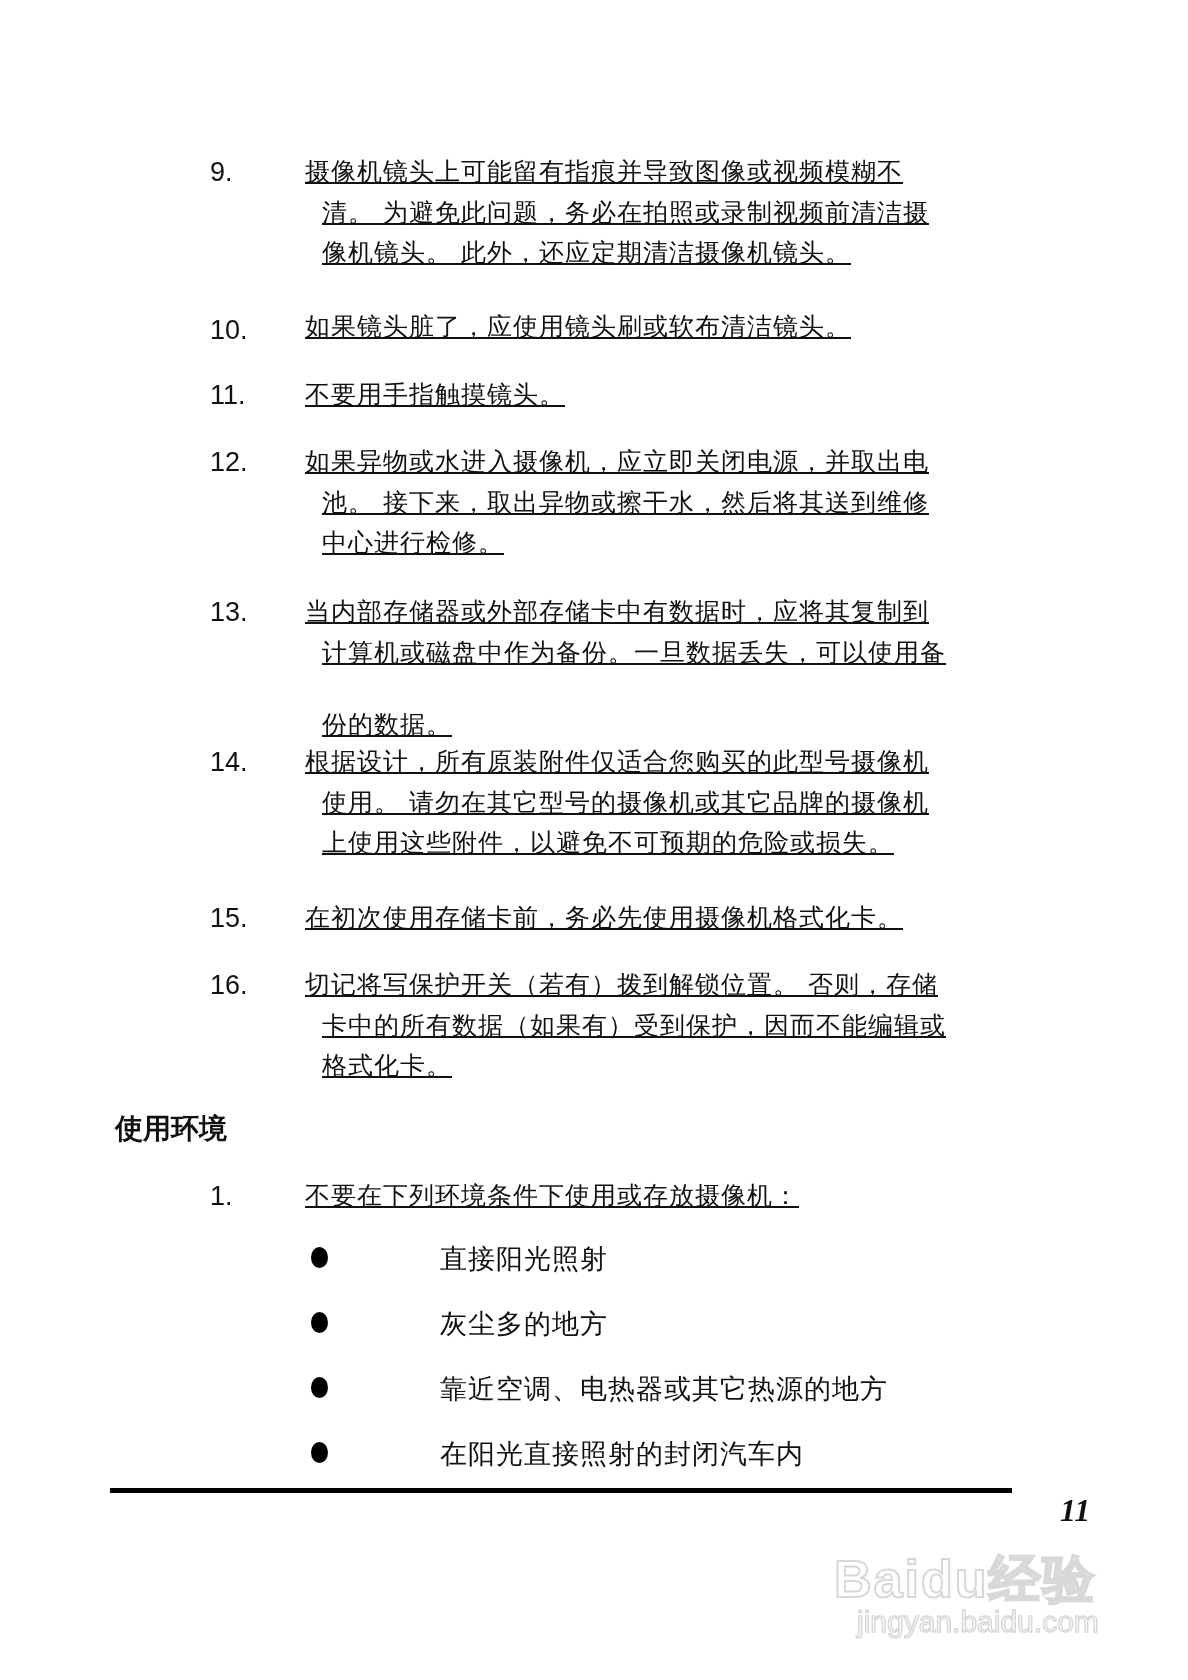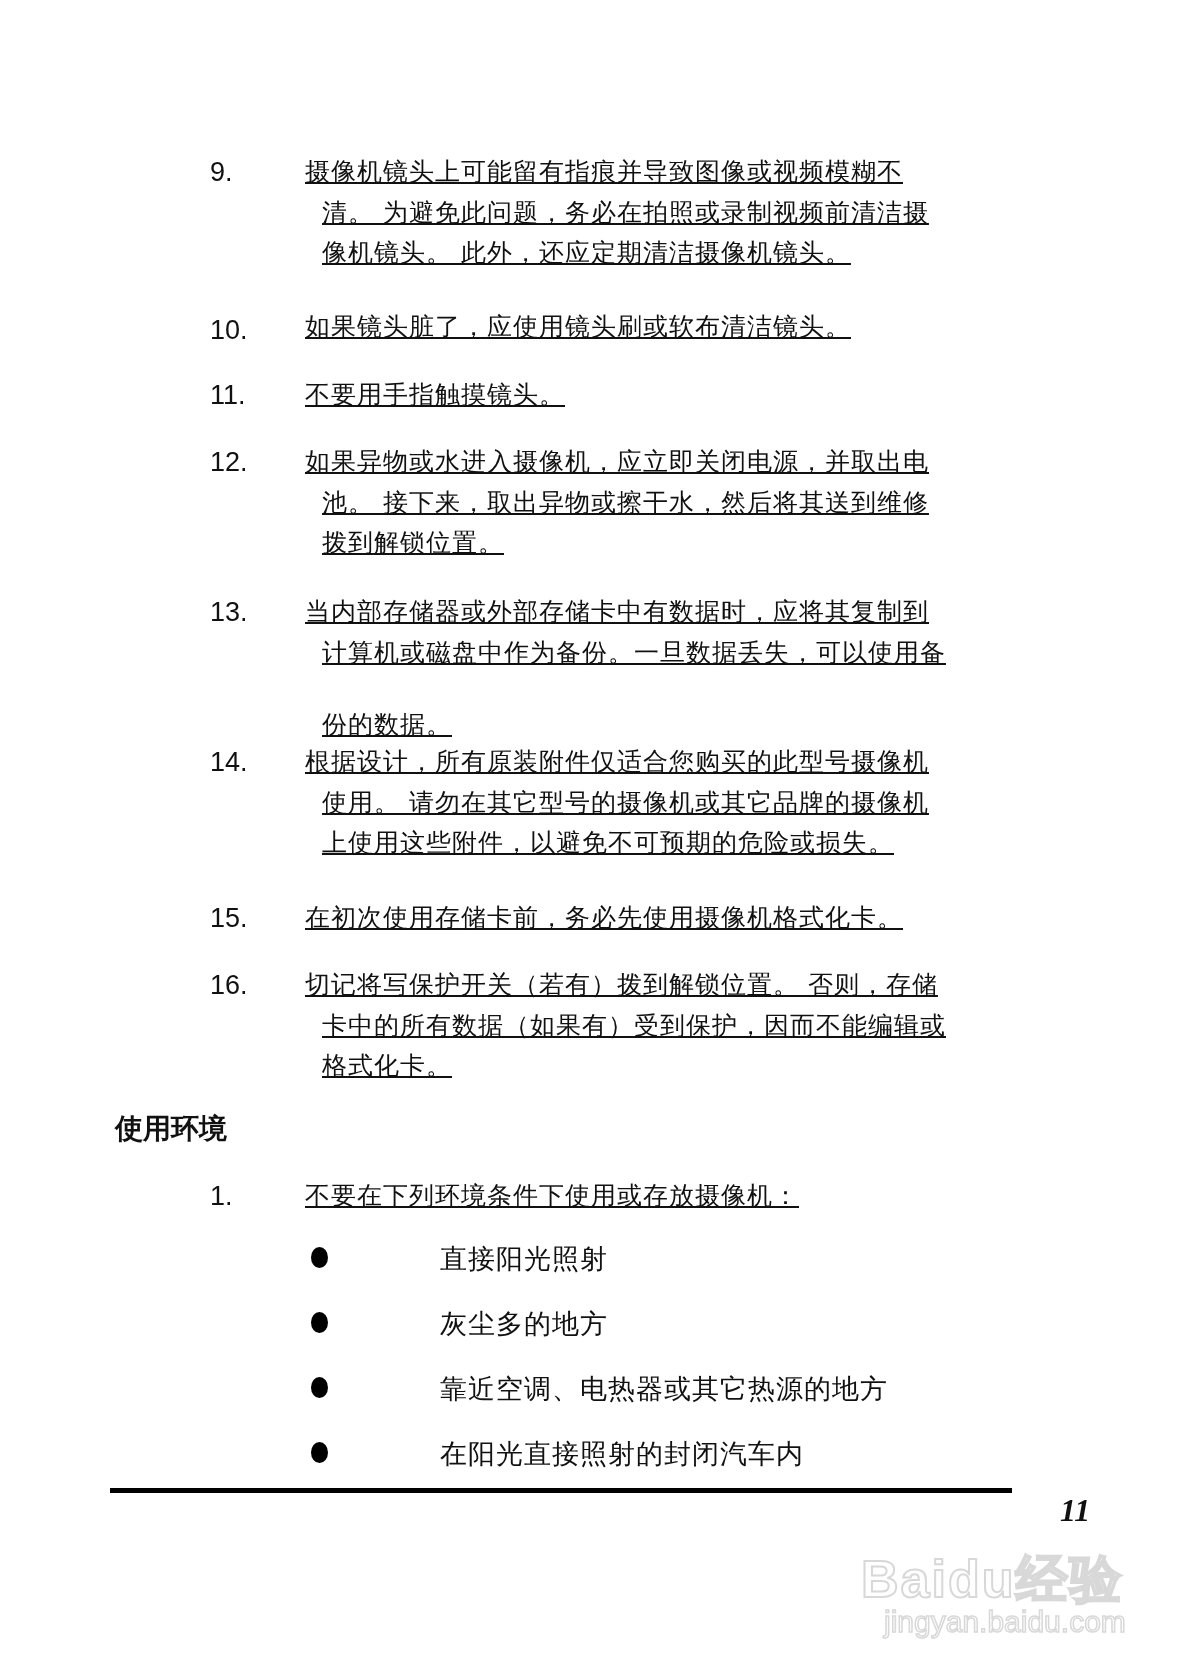--- a/index.html
+++ b/index.html
@@ -8,21 +8,21 @@
   .item { position:absolute; left:0; width:1188px; }
   .num { position:absolute; left:210px; font-family:"Liberation Sans", sans-serif; font-size:27px; }
   .line { position:absolute; left:305px; font-size:25px; white-space:nowrap; letter-spacing:1px;text-decoration:underline; }
   .line.cont { left:322px; }
   .heading { position:absolute; left:115px; top:1110px; font-size:28px; font-weight:bold; }
   .bullet { position:absolute; left:311px; width:17px; height:21px; border-radius:50%; background:#000; }
   .btext { position:absolute; left:400px; font-size:27px; white-space:nowrap; letter-spacing:1px;margin-left:40px; }
   .rule { position:absolute; left:110px; top:1488px; width:902px; height:5px; background:#000; }
   .pagenum { position:absolute; left:1045px; top:1492px; font-family:"Liberation Serif", serif;
              font-style:italic; font-weight:bold; font-size:32px;margin-left:15px; }
-  .wm { position:absolute; left:861px; top:1505px; width:320px; height:135px; color:#e4e4e4; }
+  .wm { position:absolute; left:834px; top:1505px; width:320px; height:135px; color:#e4e4e4; }
   .wm .logo { position:absolute; left:0; top:40px; font-family:"Liberation Sans", sans-serif;
               font-size:52px; font-weight:bold; color:#ffffff;
               -webkit-text-stroke:2px #d8d8d8; letter-spacing:2px; }
   .wm .url { position:absolute; left:0; top:100px; font-family:"Liberation Sans", sans-serif;
              font-size:30px; color:#ffffff;margin-left:23px; -webkit-text-stroke:1.5px #d8d8d8; }
 </style>
 </head>
 <body>
 
 <div class="item">
@@ -39,21 +39,21 @@
 
 <div class="item">
   <span class="num" style="top:380px">11.</span>
   <span class="line" style="top:378px">不要用手指触摸镜头。</span>
 </div>
 
 <div class="item">
   <span class="num" style="top:447px">12.</span>
   <span class="line" style="top:445px">如果异物或水进入摄像机，应立即关闭电源，并取出电</span>
   <span class="line cont" style="top:486px">池。 接下来，取出异物或擦干水，然后将其送到维修</span>
-  <span class="line cont" style="top:526px">拨到解锁位置。</span>
+  <span class="line cont" style="top:526px">中心进行检修。</span>
 </div>
 
 <div class="item">
   <span class="num" style="top:597px">13.</span>
   <span class="line" style="top:595px">当内部存储器或外部存储卡中有数据时，应将其复制到</span>
   <span class="line cont" style="top:636px">计算机或磁盘中作为备份。一旦数据丢失，可以使用备</span>
   <span class="line cont" style="top:708px">份的数据。</span>
 </div>
 
 <div class="item">

